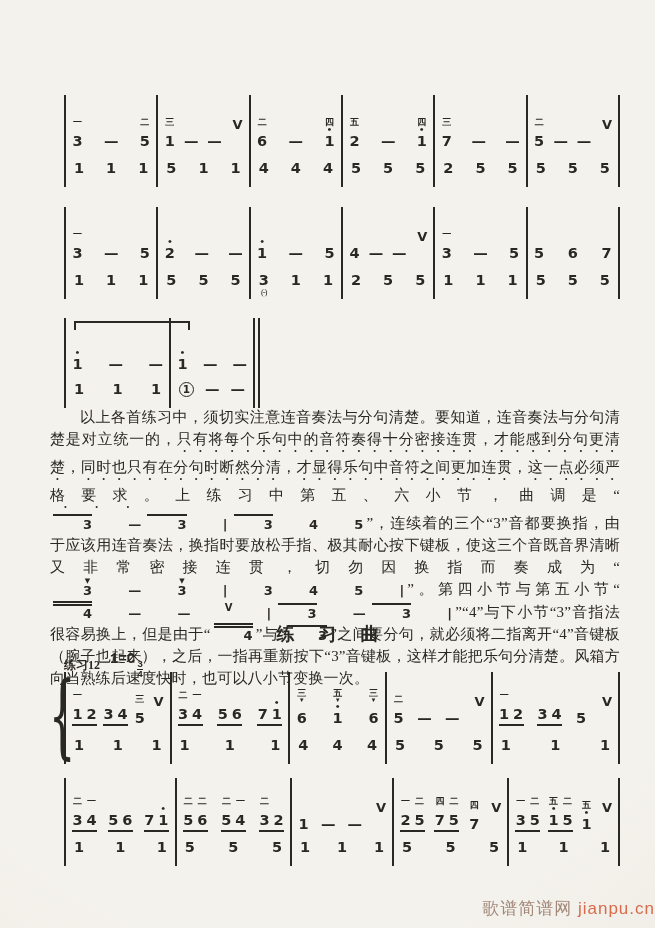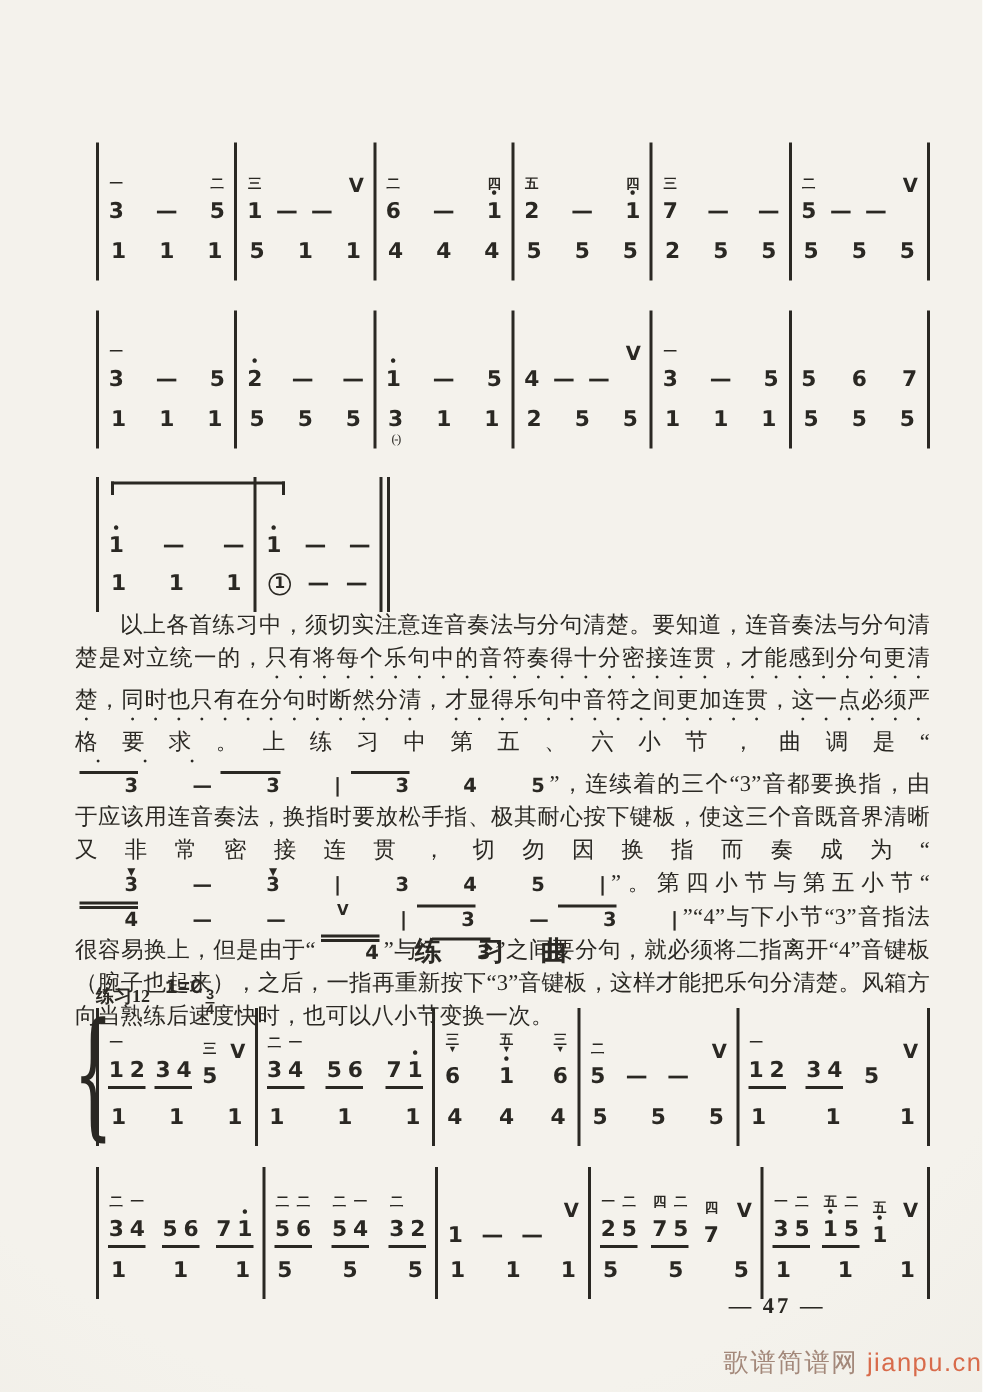--- a/index.html
+++ b/index.html
@@ -1245,19 +1245,18 @@
   <div class="title">练习曲</div>
 
   <div class="exline">
     <span class="exlabel">练习12</span>
     <span class="exkey"><span>1=C</span><span class="frac">
           <span class="num">3</span>
           <span class="den">4</span>
         </span></span>
   </div>
 
-  <div class="pageno">— 47 —</div>
 
   <div class="wm">
     <span style="color: rgb(163, 136, 122);">歌谱简谱网</span>
     <span style="color: rgb(216, 107, 75);">jianpu.cn</span>
   </div>
 </div>
 
 </body></html>

